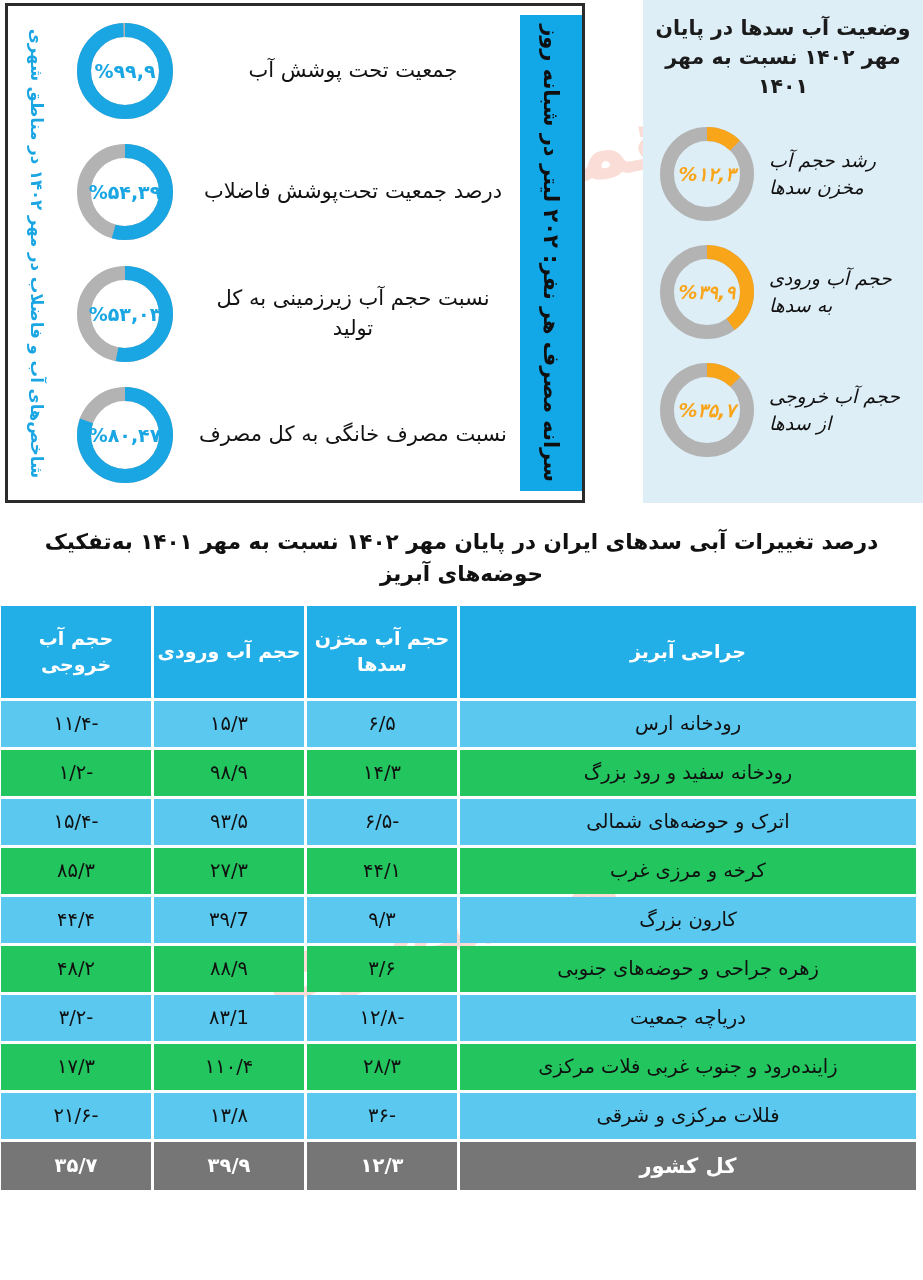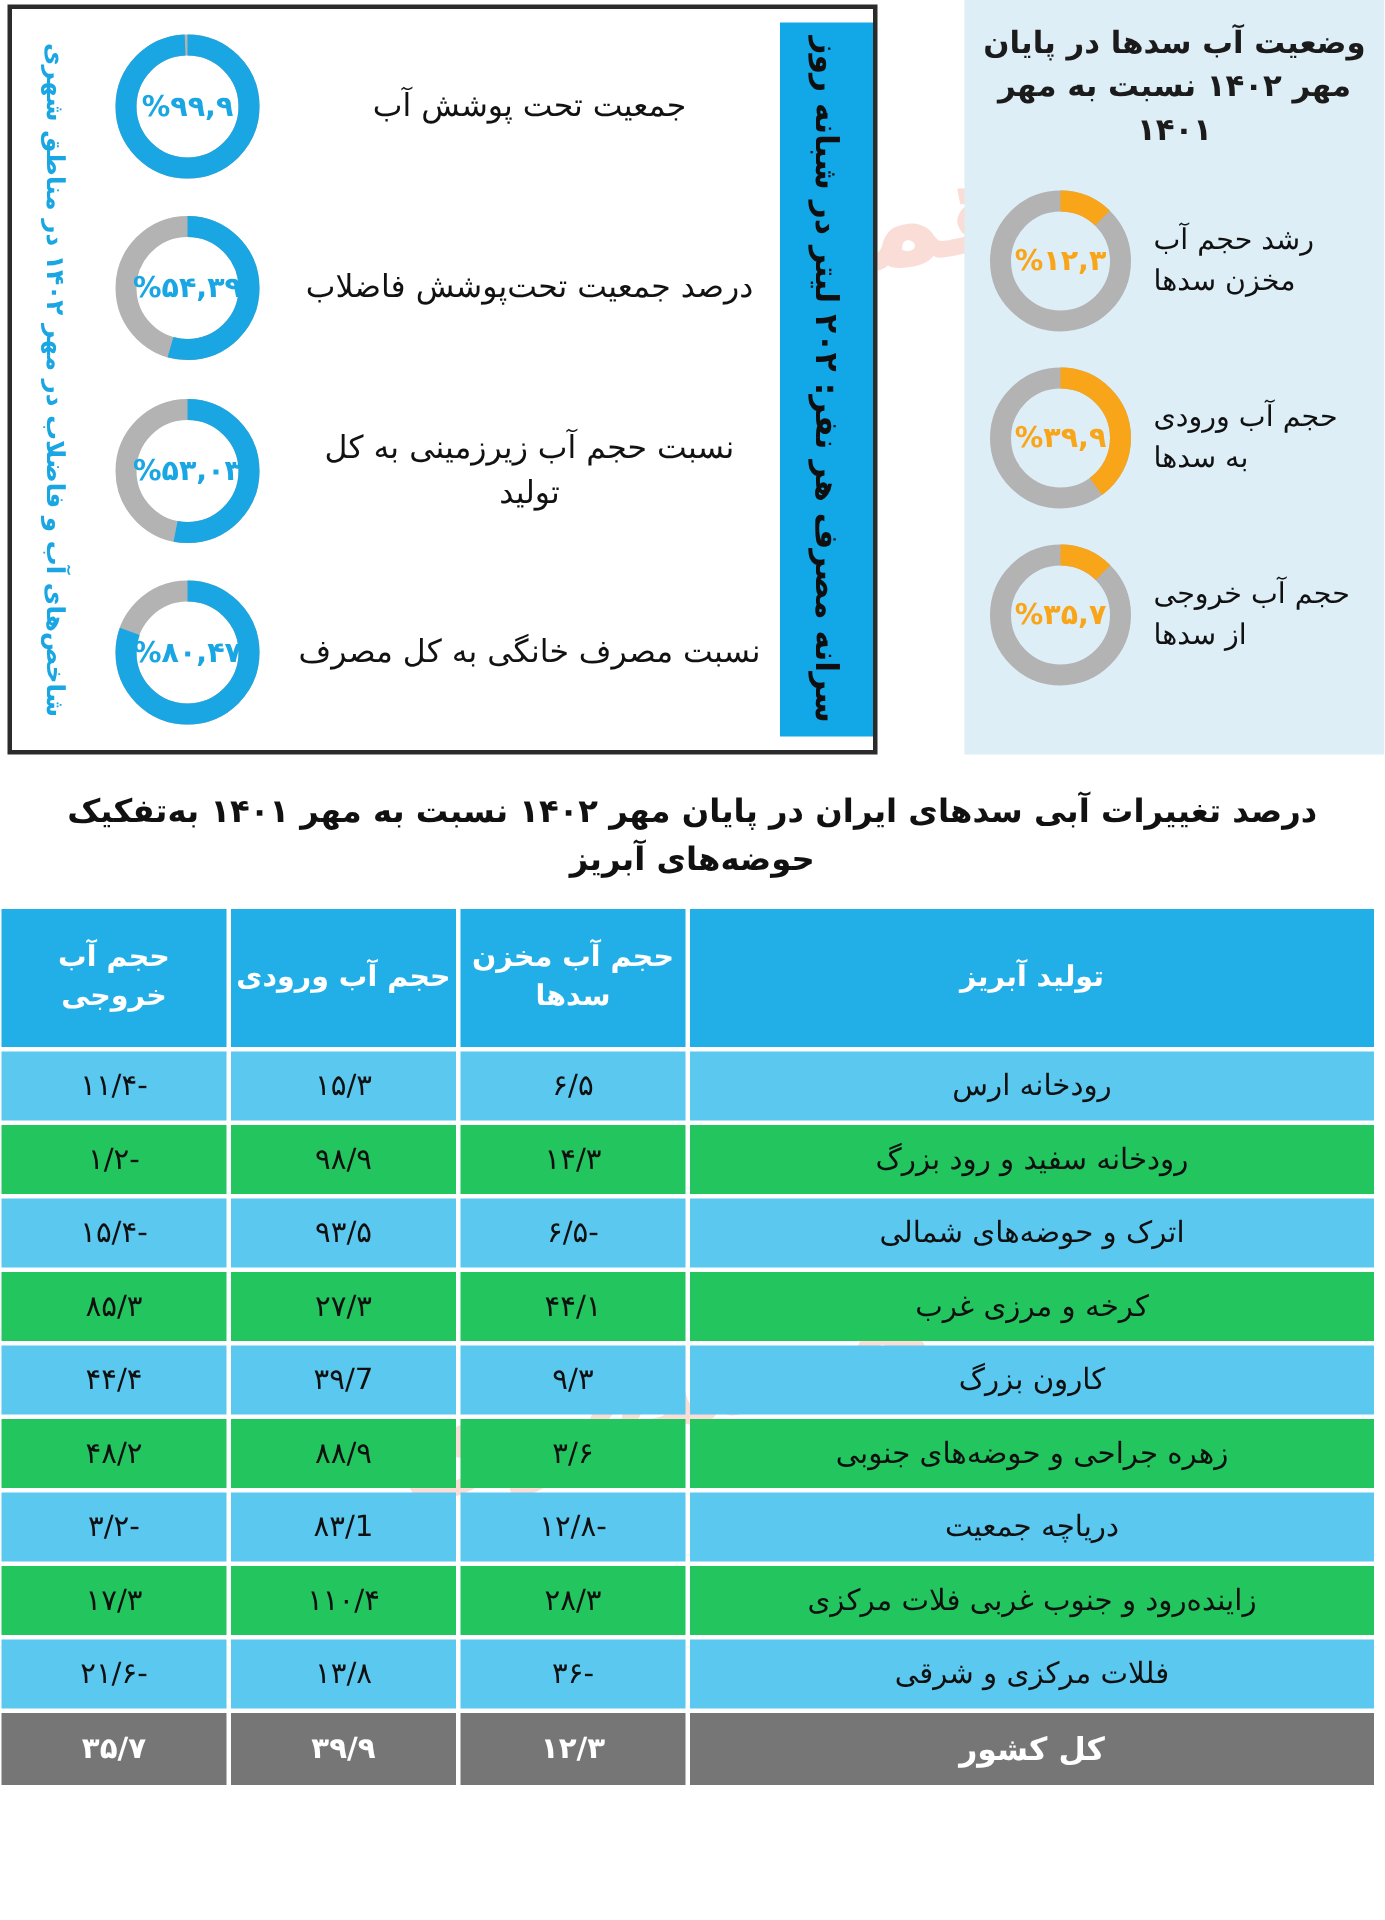--- a/index.html
+++ b/index.html
@@ -38,21 +38,21 @@
     padding: 14px 12px 0 12px;
   }
   .dams-title {
     text-align: center;
     font-size: 20.5px;
     font-weight: bold;
     color: #1b1b1b;
     line-height: 1.42;
     direction: rtl;
   }
-  .dam-rows { margin-top: 14px; }
+  .dam-rows { margin-top: 14px; font-style: italic; }
   .dam-row {
     display: flex; flex-direction: row-reverse;
     align-items: center; justify-content: flex-start;
     height: 118px;
     direction: rtl;
   }
   .donut-wrap { position: relative; width: 104px; height: 104px; flex: 0 0 104px; margin-right: 6px;}
   .donut-wrap svg { display:block; width:104px; height:104px; transform: rotate(-90deg); }
   .donut-label {
     position: absolute; inset: 0;
@@ -287,21 +287,21 @@
 
     <table class="dams-table">
       <colgroup>
         <col class="c-name">
           <col class="c-num">
           <col class="c-num2">
           <col class="c-num3">
       </colgroup>
       <thead>
         <tr>
-          <th>تولید آبریز</th>
+          <th>جراحی آبریز</th>
           <th>حجم آب مخزن سدها</th>
           <th>حجم آب ورودی</th>
           <th>حجم آب خروجی</th>
         </tr>
       </thead>
       <tbody>
         <tr class="odd">
             <td class="name">رودخانه ارس</td>
             <td>۶/۵</td>
             <td>۱۵/۳</td>

